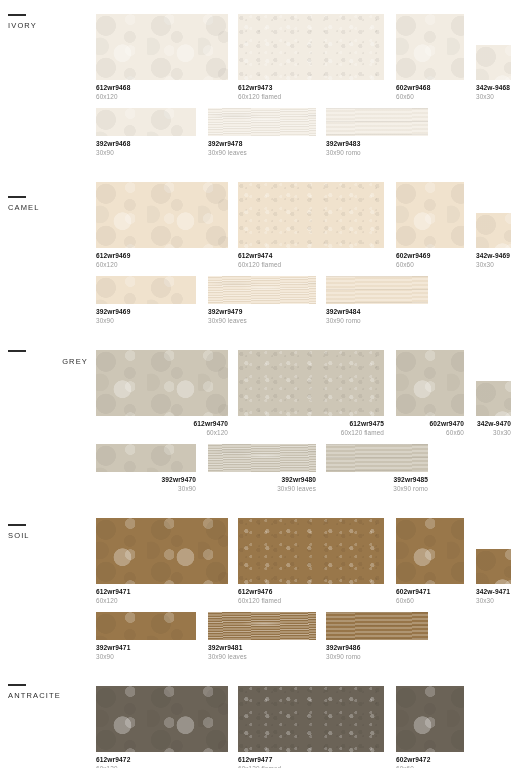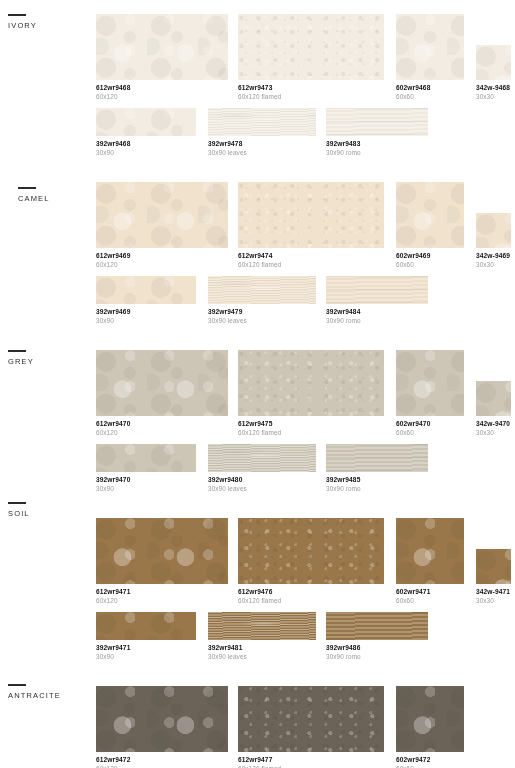--- a/index.html
+++ b/index.html
@@ -196,21 +196,21 @@
           </div>
           <div class="card" style="margin-left: 10px;">
             <div class="swatch finish-romo" style="width: 102px; height: 28px; background: rgb(242, 236, 226);"></div>
             <div class="card-code">392wr9483</div>
             <div class="card-size">30x90 romo</div>
           </div>
         </div>
       </div>
     </div>
     <div class="section" style="padding-top: 16px; padding-bottom: 10px;">
-      <div class="section-header" style="top: 21px; margin-left: 10px;">
+      <div class="section-header" style="top: 30px;">
         <div class="section-rule"></div>
         <div class="section-title">CAMEL</div>
       </div>
       <div class="section-body">
         <div class="row row-large">
           <div class="card">
             <div class="swatch finish-natural" style="width: 132px; height: 66px; background: rgb(240, 226, 205);"></div>
             <div class="card-code">612wr9469</div>
             <div class="card-size">60x120</div>
           </div>
@@ -242,21 +242,21 @@
             <div class="card-size">30x90 leaves</div>
           </div>
           <div class="card" style="margin-left: 10px;">
             <div class="swatch finish-romo" style="width: 102px; height: 28px; background: rgb(240, 226, 205);"></div>
             <div class="card-code">392wr9484</div>
             <div class="card-size">30x90 romo</div>
           </div>
         </div>
       </div>
     </div>
-    <div class="section" style="padding-top: 16px; padding-bottom: 10px;">
+    <div class="section" style="padding-top: 16px; padding-bottom: 10px; text-align: right;">
       <div class="section-header" style="top: 16px;">
         <div class="section-rule"></div>
         <div class="section-title">GREY</div>
       </div>
       <div class="section-body">
         <div class="row row-large">
           <div class="card">
             <div class="swatch finish-natural" style="width: 132px; height: 66px; background: rgb(205, 198, 182);"></div>
             <div class="card-code">612wr9470</div>
             <div class="card-size">60x120</div>
@@ -290,21 +290,21 @@
           </div>
           <div class="card" style="margin-left: 10px;">
             <div class="swatch finish-romo" style="width: 102px; height: 28px; background: rgb(205, 198, 182);"></div>
             <div class="card-code">392wr9485</div>
             <div class="card-size">30x90 romo</div>
           </div>
         </div>
       </div>
     </div>
     <div class="section" style="padding-top: 16px; padding-bottom: 10px;">
-      <div class="section-header" style="top: 0;">
+      <div class="section-header" style="top: 22px;">
         <div class="section-rule"></div>
         <div class="section-title">SOIL</div>
       </div>
       <div class="section-body">
         <div class="row row-large">
           <div class="card">
             <div class="swatch finish-natural" style="width: 132px; height: 66px; background: rgb(153, 119, 74);"></div>
             <div class="card-code">612wr9471</div>
             <div class="card-size">60x120</div>
           </div>

